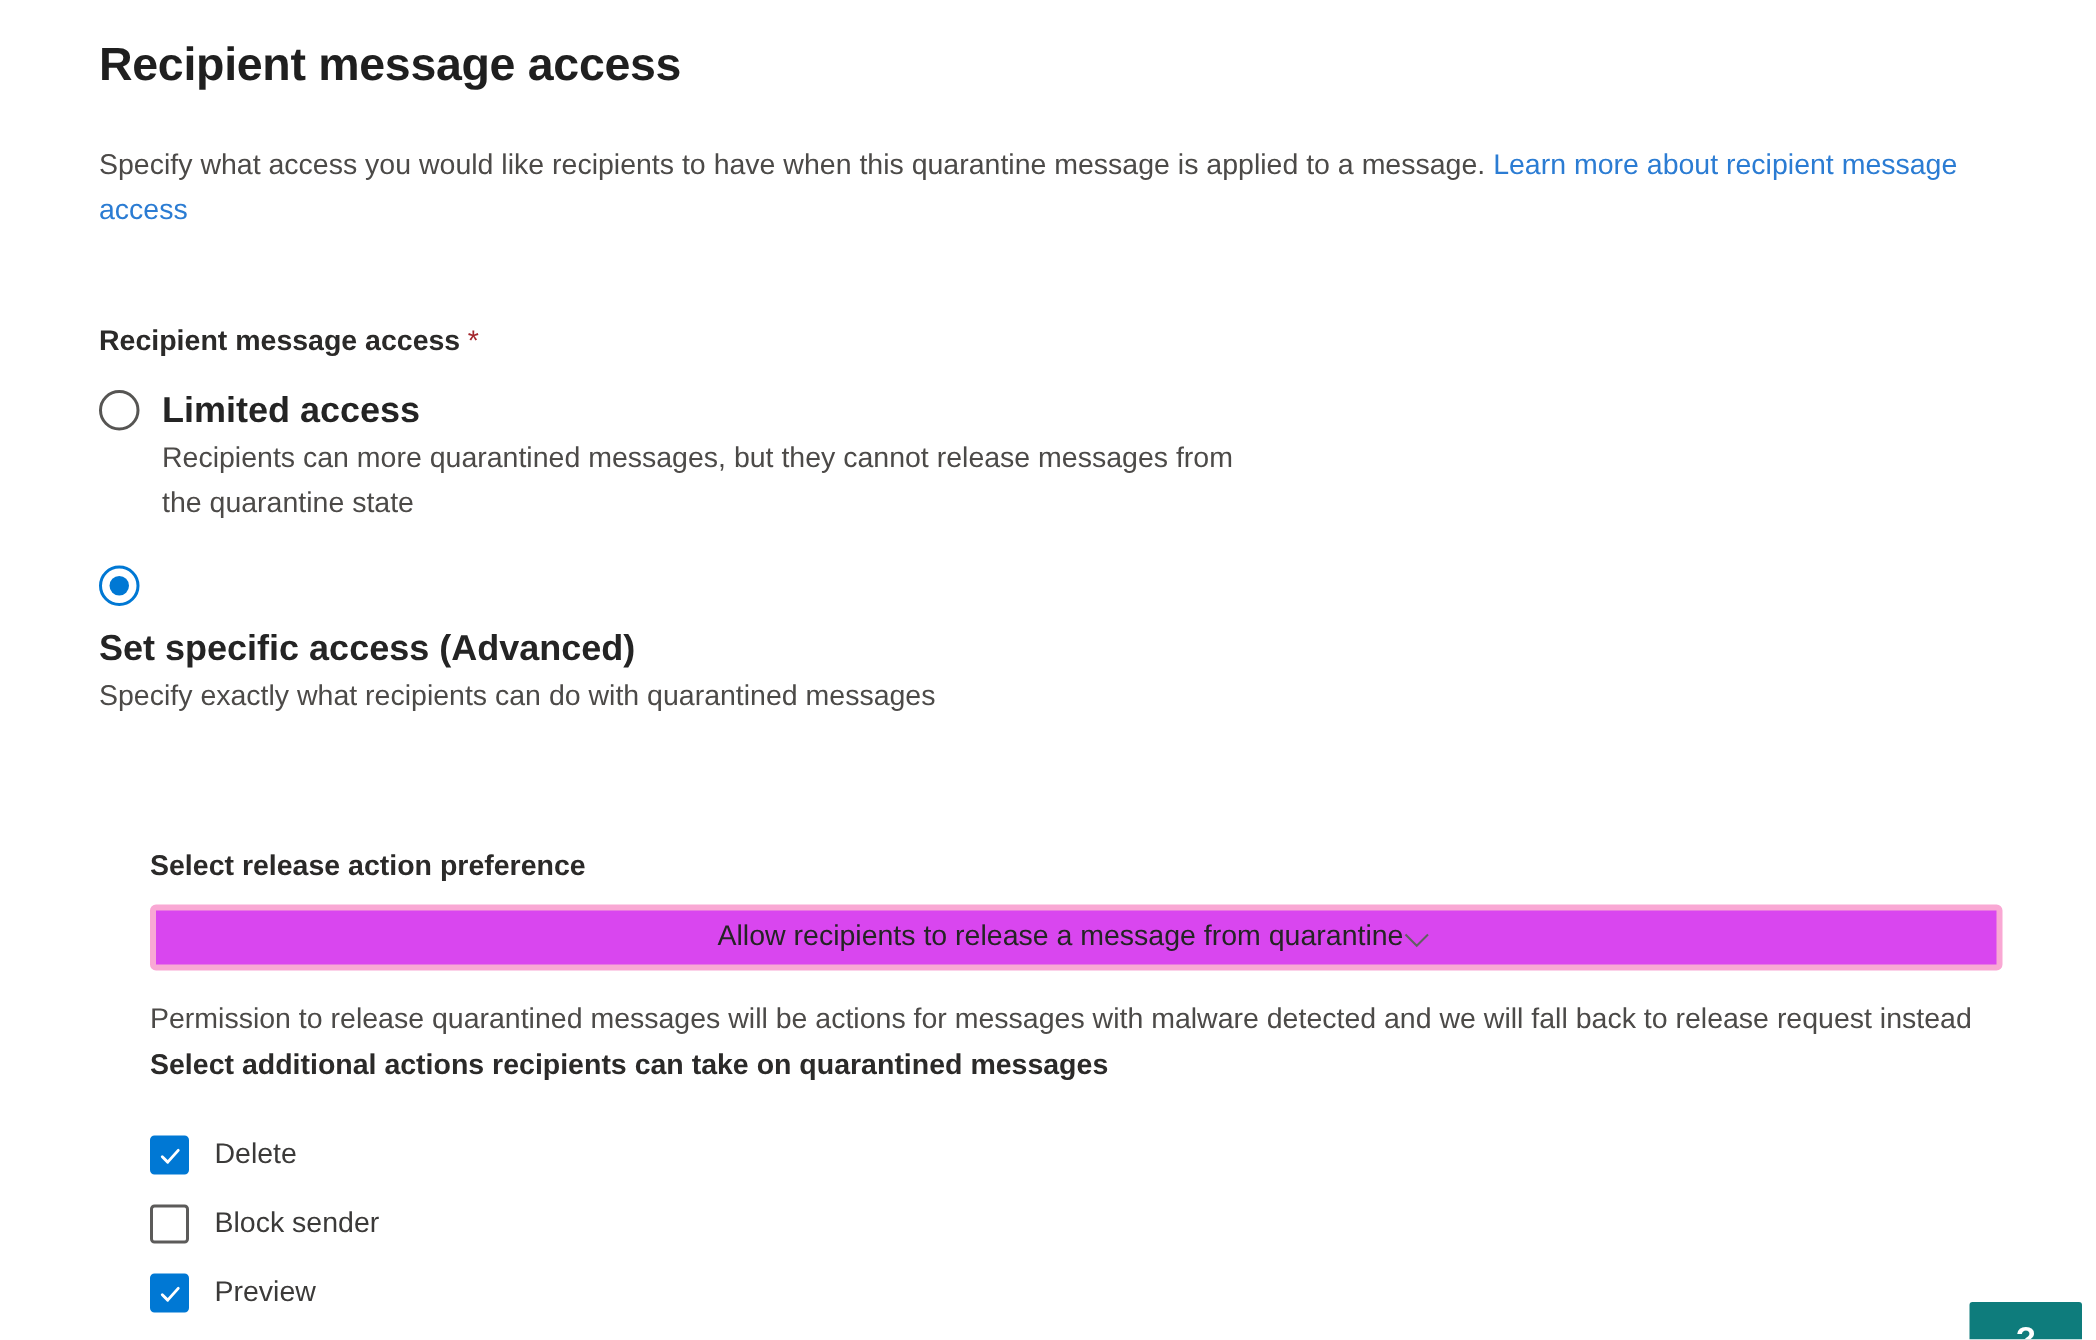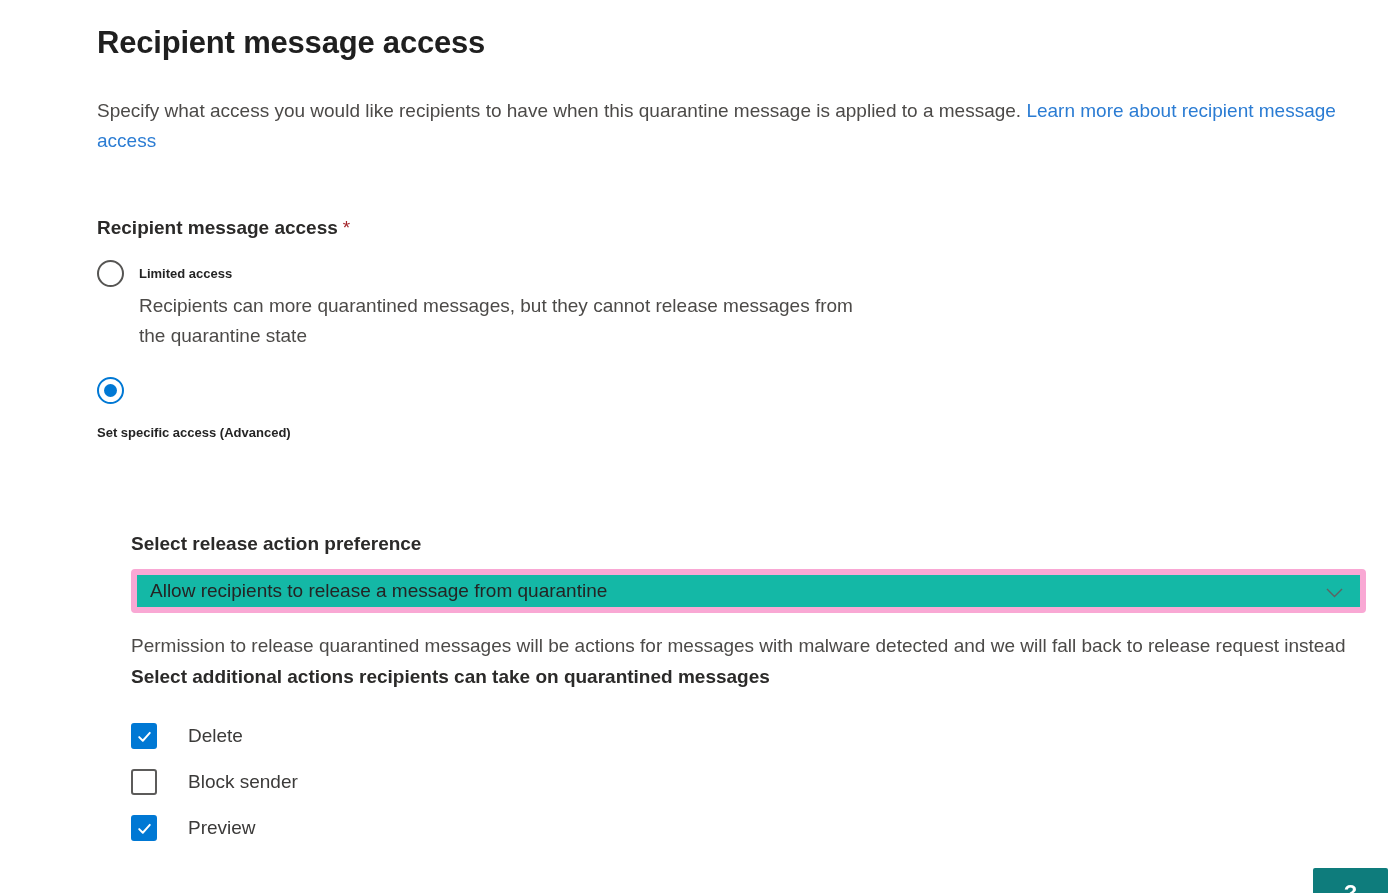--- a/index.html
+++ b/index.html
@@ -5,21 +5,20 @@
   * { box-sizing: border-box; }
   html, body { margin: 0; padding: 0; background: #ffffff; }
   .page {
     position: relative;
     width: 1397px;
     height: 893px;
     background: #ffffff;
     overflow: hidden;
     font-family: "Liberation Sans", sans-serif;
     color: #242424;
-    padding-left: 31px;
   }
   .content { padding: 25px 0 0 66px; }
 
   h1.title {
     margin: 0;
     font-size: 31px;
     line-height: 36px;
     font-weight: 700;
     color: #1f1f1f;
     letter-spacing: -0.2px;
@@ -70,21 +69,21 @@
   .radio.selected { border-color: #0078d4; }
   .radio .dot {
     width: 13px;
     height: 13px;
     border-radius: 50%;
     background: #0078d4;
     display: none;
   }
   .radio.selected .dot { display: block; }
   .radio-label {
-    font-size: 13px;
+    font-size: 24px;
     line-height: 27px;
     font-weight: 700;
     color: #242424;
   }
   .radio-desc {
     margin-top: 4px;
     max-width: 735px;
     font-size: 19px;
     line-height: 30px;
     font-weight: 400;
@@ -96,47 +95,47 @@
     font-size: 19px;
     line-height: 24px;
     font-weight: 600;
     color: #2b2a29;
   }
 
   .dropdown {
     margin-top: 13px;
     width: 1235px;
     height: 44px;
-    border: 6px solid #f9a8d4;
+    border: 4px solid #f9a8d4;
     border-radius: 4px;
-    background: #14b8a6;
-    display: flex;
-    align-items: center;
-    justify-content: space-between;
+    background: #d946ef;
+    display: flex;
+    align-items: center;
+    justify-content: center;
     padding: 0 17px 0 13px;
     cursor: pointer;
   }
   .dropdown-value { font-size: 19px; color: #242424; }
   .chevron { flex: none; margin-top: 3px; }
 
   .note {
     margin-top: 18px;
     max-width: 1225px;
     font-size: 19px;
     line-height: 30px;
     color: #4c4a48;
   }
 
   .sub-label-2 { margin-top: 4px; }
 
   .checkbox-list { margin-top: 34px; }
   .checkbox-row {
     display: flex;
     align-items: center;
-    gap: 31px;
+    gap: 17px;
     height: 26px;
     margin-bottom: 20px;
     cursor: pointer;
   }
   .checkbox {
     flex: none;
     width: 26px;
     height: 26px;
     border: 2px solid #5c5b5a;
     border-radius: 3px;
@@ -198,20 +197,21 @@
         <div class="radio-desc">Recipients can more quarantined messages, but they cannot release messages from the quarantine state</div>
       </div>
     </div>
 
     <div class="radio-row">
       <span class="radio selected">
           <span class="dot"></span>
         </span>
       <div>
         <div class="radio-label">Set specific access (Advanced)</div>
+        <div class="radio-desc">Specify exactly what recipients can do with quarantined messages</div>
       </div>
     </div>
 
     <div class="advanced">
 
       <div class="sub-label">Select release action preference</div>
 
       <div class="dropdown">
         <span class="dropdown-value">Allow recipients to release a message from quarantine</span>
         <svg class="chevron" width="17" height="10" viewBox="0 0 17 10">

